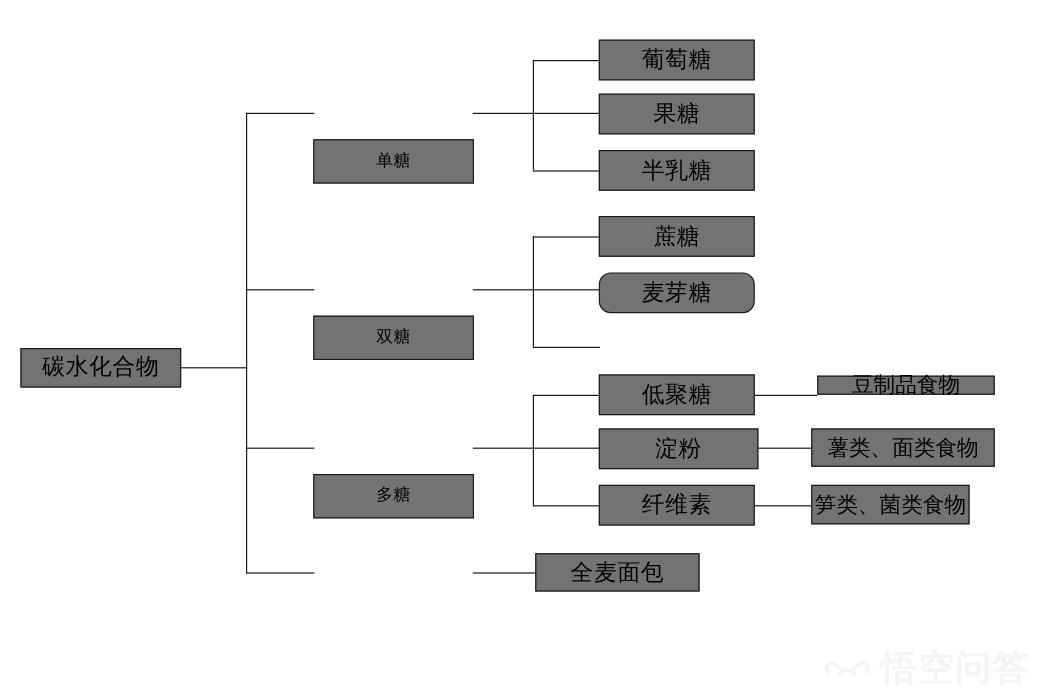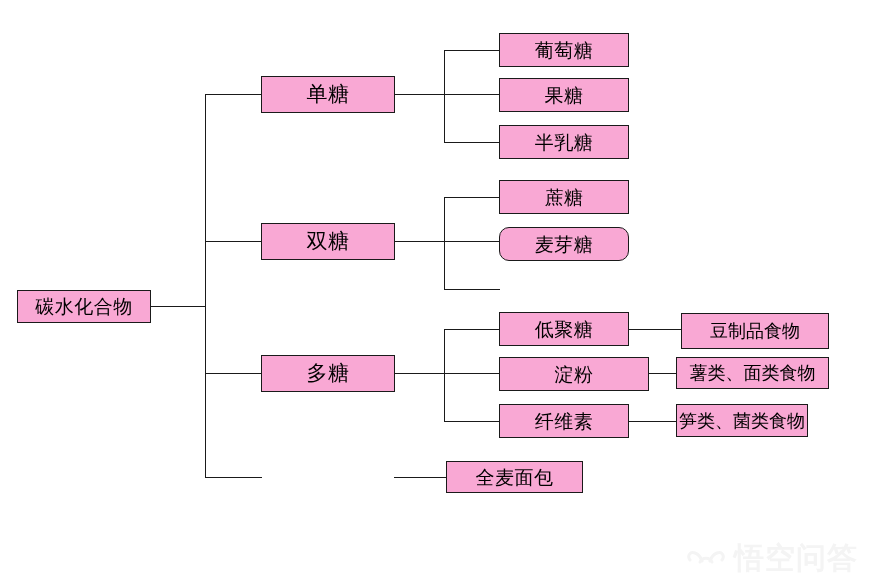--- a/index.html
+++ b/index.html
@@ -21,33 +21,33 @@
     left: 0; top: 0;
     width: 872px;
     height: 581px;
   }
 
   
   .node {
     position: absolute;
     box-sizing: border-box;
     border: 1px solid #1a1a1a;
-    background: #f9a8d4;
+    background: #737373;
     display: flex;
     align-items: center;
     justify-content: center;
     text-align: left;
     line-height: 1;
     white-space: nowrap;
     color: #000000;
     letter-spacing: 0.5px;
   }
 
   .node.root      { font-size: 19px; }
-  .node.level2    { font-size: 21px; }
+  .node.level2    { font-size: 14px; margin-top: 40px; }
   .node.level2sm  { font-size: 14px; letter-spacing: 0px; }
   .node.level3    { font-size: 19px; }
   .node.level4    { font-size: 18px; letter-spacing: 0px; }
   .node.leafwide  { font-size: 19px; }
 
   
   .line {
     position: absolute;
     background: #1a1a1a;
   }
@@ -137,25 +137,25 @@
 
   <div class="node level3" style="left:499px; top:125px; width:130px; height:34px;">半乳糖</div>
 
   <div class="node level3" style="left:499px; top:180px; width:130px; height:34px;">蔗糖</div>
 
   <div class="node level3" style="left:499px; top:227px; width:130px; height:34px;border-radius:10px;">麦芽糖</div>
 
 
   <div class="node level3" style="left:499px; top:312px; width:130px; height:34px;">低聚糖</div>
 
-  <div class="node level3" style="left:499px; top:357px; width:150px; height:34px;">淀粉</div>
+  <div class="node level3" style="left:499px; top:357px; width:133px; height:34px;">淀粉</div>
 
   <div class="node level3" style="left:499px; top:404px; width:130px; height:34px;">纤维素</div>
 
-  <div class="node level4" style="left:681px; top:313px; width:148px; height:36px;">豆制品食物</div>
+  <div class="node level4" style="left:681px; top:313px; width:148px; height:16px;">豆制品食物</div>
 
   <div class="node level4" style="left:676px; top:357px; width:153px; height:32px;">薯类、面类食物</div>
 
   <div class="node level4" style="left:676px; top:404px; width:132px; height:33px;">笋类、菌类食物</div>
 
   <div class="node leafwide" style="left:446px; top:461px; width:137px; height:32px;">全麦面包</div>
 
   <div id="watermark">
     <span class="wm-logo">
       <svg viewBox="0 0 40 26" width="40" height="26" aria-hidden="true">

